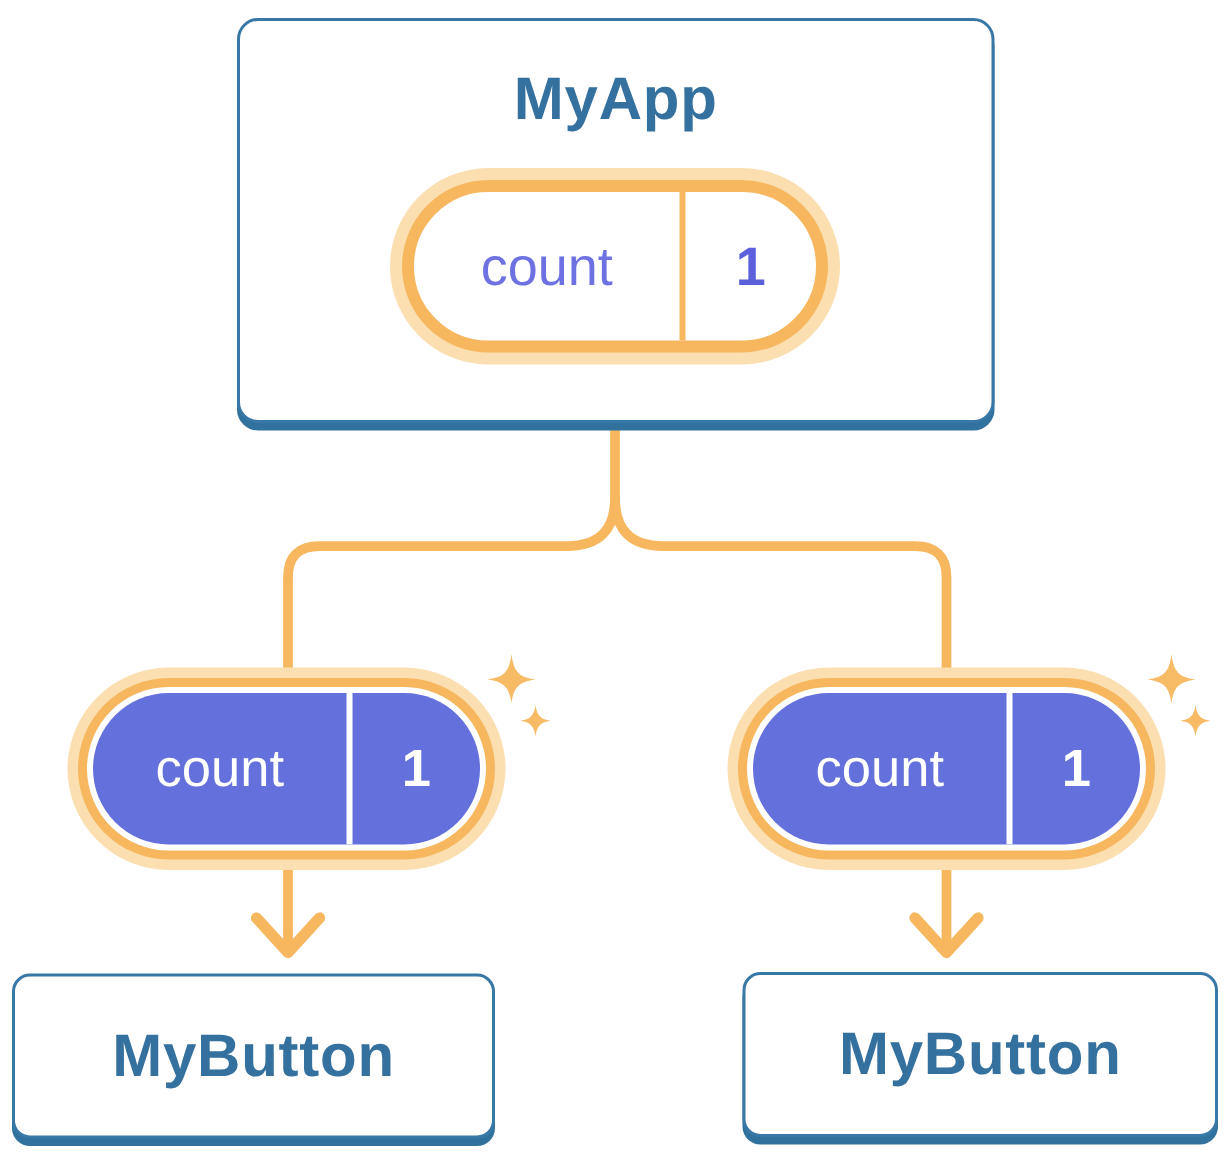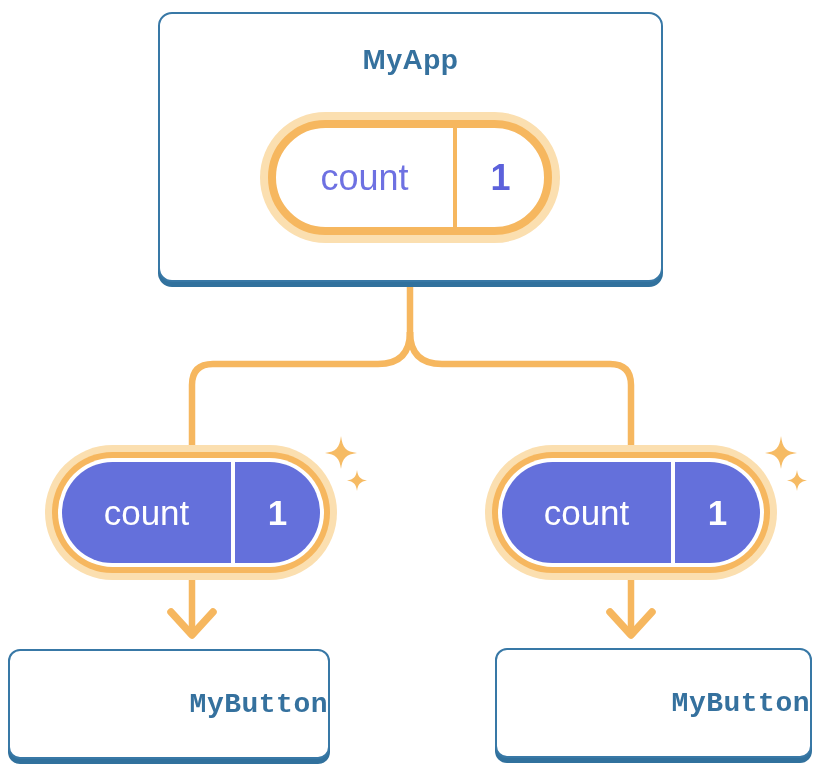--- a/index.html
+++ b/index.html
@@ -31,27 +31,27 @@
     background:#ffffff;
     border:2.5px solid var(--blue-border);
     box-shadow:0 5px 0 var(--blue-band);
     z-index:1;
   }
   .card-root{
     left:158px;top:12px;width:505px;height:270px;border-radius:14px;
   }
   .card-child{
     border-radius:12px;
-    display:flex;align-items:center;justify-content:flex-end;font-family:Liberation Mono, monospace;
+    display:flex;align-items:center;justify-content:center;
   }
   .card-child-left{left:8px;top:649px;width:322px;height:110px;}
   .card-child-right{left:495px;top:648px;width:317px;height:110px;}
   .card-title{
     color:var(--blue-text);
-    font-size:28px;font-weight:700;letter-spacing:.5px;
+    font-size:40px;font-weight:700;letter-spacing:.5px;
   }
   .root-title{
     position:absolute;left:158px;top:44px;width:505px;
     text-align:center;z-index:2;
   }
   
   .state-pill{
     position:absolute;left:268px;top:120px;width:284px;height:115px;
     box-sizing:border-box;
     background:#ffffff;

